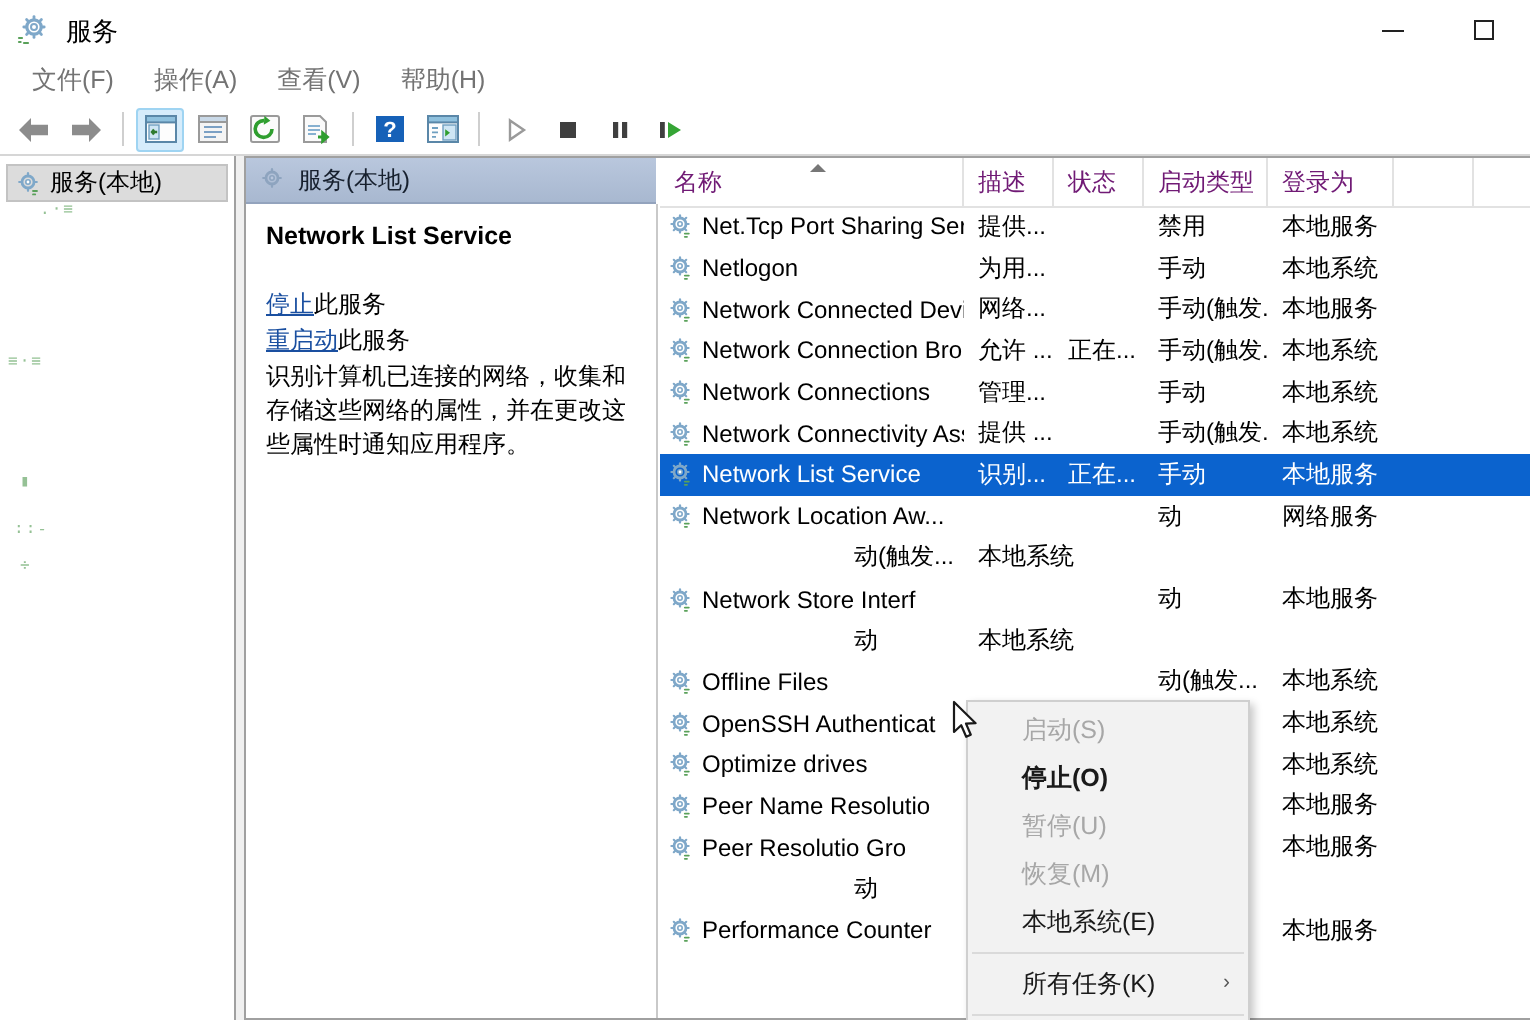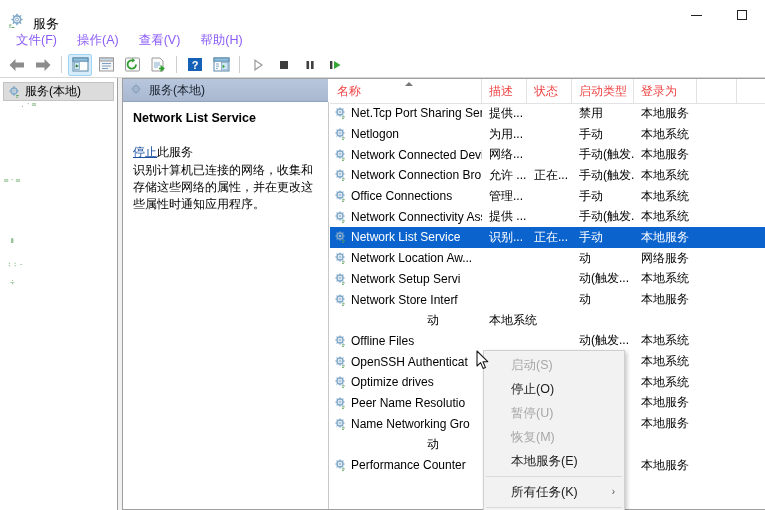--- a/index.html
+++ b/index.html
@@ -14,21 +14,21 @@
     position: relative;
     width: 765px; height: 510px;
     background: #f0f0f0;
     overflow: hidden;
   }
 
   
   .titlebar {
     position: absolute; left: 0; top: 0; width: 765px; height: 30px;
     background: #ffffff;
-    display: flex; align-items: flex-end;
+    display: flex; align-items: center;
   }
   .title-icon {
     width: 18px; height: 18px; margin-left: 8px; margin-right: 7px;
     position: relative; flex: none;
   }
   .title-text {
     font-size: 13px; color: #000000; line-height: 1;
     white-space: nowrap;
   }
   .winbtns {
@@ -47,21 +47,21 @@
   }
 
   
   .menubar {
     position: absolute; left: 0; top: 30px; width: 765px; height: 22px;
     background: #ffffff;
     display: flex; align-items: center;
     padding-left: 6px; box-sizing: border-box;
   }
   .menuitem {
-    font-size: 12.5px; color: #8b5cf6;
+    font-size: 12.5px; color: #737373;
     padding: 2px 10px 3px 10px;
     white-space: nowrap; cursor: default;
   }
 
   
   .toolbar {
     position: absolute; left: 0; top: 52px; width: 765px; height: 26px;
     background: #ffffff;
     border-bottom: 1px solid #d6d6d6;
     display: flex; align-items: center;
@@ -172,21 +172,21 @@
     background: #ffffff; overflow: hidden;
   }
   .lv-header {
     position: absolute; left: 0; top: 0; right: 0; height: 24px;
     background: #ffffff;
     border-bottom: 1px solid #e2e2e2;
     display: flex;
   }
   .lv-th {
     position: relative;
-    font-size: 12px; color: #ef4444;
+    font-size: 12px; color: #701a75;
     display: flex; align-items: center;
     padding-left: 7px;
     box-sizing: border-box;
     border-right: 1px solid #e2e2e2;
     height: 24px;
     white-space: nowrap;
   }
   .sort-asc {
     position: absolute; left: 75px; top: 3px;
     width: 0; height: 0;
@@ -222,21 +222,21 @@
     box-sizing: border-box;
     z-index: 40;
   }
   .ctxitem {
     position: relative;
     height: 24px; display: flex; align-items: center;
     padding-left: 27px; padding-right: 10px;
     font-size: 12.5px; color: #1a1a1a;
     white-space: nowrap; cursor: default;
   }
-  .ctxitem.bold { font-weight: normal; }
+  .ctxitem.bold { font-weight: bold; }
   .ctxitem.disabled { color: #a7a7a7; }
   .ctxsep {
     height: 1px; background: #dadada; margin: 3px 2px 3px 2px;
   }
   .ctx-arrow {
     position: absolute; right: 9px; top: 8px;
     font-size: 10px; color: #555; line-height: 8px;
   }
 
   
@@ -439,20 +439,23 @@
         </svg>
         <span class="lbl">服务(本地)</span>
       </div>
 
       <div class="pane-detail">
         <div class="svc-title">Network List Service</div>
 
         <div class="svc-link-row">
           <span class="svc-link">停止</span><span>此服务</span>
         </div>
+        <div class="svc-link-row">
+          <span class="svc-link">重启动</span><span>此服务</span>
+        </div>
 
         <div class="desc-body">识别计算机已连接的网络，收集和存储这些网络的属性，并在更改这些属性时通知应用程序。</div>
       </div>
 
       <div class="listview">
         <div class="lv-header">
           <div class="lv-th" style="width:152px">
             <span>名称</span>
             <span class="sort-asc"></span>
           </div>
@@ -624,21 +627,21 @@
                     <line x1="3.9" y1="2.9" x2="4.6" y2="3.6"></line>
                     <line x1="9.4" y1="8.4" x2="10.1" y2="9.1"></line>
                     <line x1="10.1" y1="2.9" x2="9.4" y2="3.6"></line>
                     <line x1="4.6" y1="8.4" x2="3.9" y2="9.1"></line>
                   </g>
                   <g stroke="#5aa15a" stroke-width=".9" stroke-linecap="round">
                     <line x1="9.4" y1="10.8" x2="11.4" y2="10.8"></line>
                     <line x1="9.4" y1="12.4" x2="10.5" y2="12.4"></line>
                   </g>
                 </svg>
-                <span>Office Connections</span>
+                <span>Network Connections</span>
               </div>
               <div class="lv-cell" style="width:45px">
                 <span>管理...</span>
               </div>
               <div class="lv-cell" style="width:45px">
                 <span></span>
               </div>
               <div class="lv-cell" style="width:62px">
                 <span>手动</span>
               </div>
@@ -745,41 +748,20 @@
                 <span></span>
               </div>
               <div class="lv-cell" style="width:62px">
                 <span>动</span>
               </div>
               <div class="lv-cell" style="width:63px">
                 <span>网络服务</span>
               </div>
             </div>
             <div class="lv-row">
-              <div class="lv-cell name" style="width:152px">
-                <svg class="svc-ico" width="14" height="14" viewBox="0 0 14 14">
-                  <circle cx="7" cy="6" r="3" fill="none" stroke="#7fa8c9" stroke-width="1.4"></circle>
-                  <circle cx="7" cy="6" r="1.1" fill="#ffffff" stroke="#7fa8c9" stroke-width=".8"></circle>
-                  <g stroke="#7fa8c9" stroke-width="1.1" stroke-linecap="round">
-                    <line x1="7" y1="1.7" x2="7" y2="2.6"></line>
-                    <line x1="7" y1="9.4" x2="7" y2="10.3"></line>
-                    <line x1="2.7" y1="6" x2="3.6" y2="6"></line>
-                    <line x1="10.4" y1="6" x2="11.3" y2="6"></line>
-                    <line x1="3.9" y1="2.9" x2="4.6" y2="3.6"></line>
-                    <line x1="9.4" y1="8.4" x2="10.1" y2="9.1"></line>
-                    <line x1="10.1" y1="2.9" x2="9.4" y2="3.6"></line>
-                    <line x1="4.6" y1="8.4" x2="3.9" y2="9.1"></line>
-                  </g>
-                  <g stroke="#5aa15a" stroke-width=".9" stroke-linecap="round">
-                    <line x1="9.4" y1="10.8" x2="11.4" y2="10.8"></line>
-                    <line x1="9.4" y1="12.4" x2="10.5" y2="12.4"></line>
-                  </g>
-                </svg>
-                <span>Network Setup Servi</span>
-              </div>
               <div class="lv-cell" style="width:45px">
                 <span></span>
               </div>
               <div class="lv-cell" style="width:45px">
                 <span></span>
               </div>
               <div class="lv-cell" style="width:62px">
                 <span>动(触发...</span>
               </div>
               <div class="lv-cell" style="width:63px">
@@ -988,21 +970,21 @@
                     <line x1="3.9" y1="2.9" x2="4.6" y2="3.6"></line>
                     <line x1="9.4" y1="8.4" x2="10.1" y2="9.1"></line>
                     <line x1="10.1" y1="2.9" x2="9.4" y2="3.6"></line>
                     <line x1="4.6" y1="8.4" x2="3.9" y2="9.1"></line>
                   </g>
                   <g stroke="#5aa15a" stroke-width=".9" stroke-linecap="round">
                     <line x1="9.4" y1="10.8" x2="11.4" y2="10.8"></line>
                     <line x1="9.4" y1="12.4" x2="10.5" y2="12.4"></line>
                   </g>
                 </svg>
-                <span>Name Networking Gro</span>
+                <span>Peer Resolutio Gro</span>
               </div>
               <div class="lv-cell" style="width:45px">
                 <span></span>
               </div>
               <div class="lv-cell" style="width:45px">
                 <span></span>
               </div>
               <div class="lv-cell" style="width:62px">
                 <span>动</span>
               </div>
@@ -1071,21 +1053,21 @@
         <div class="ctxitem bold">
           <span>停止(O)</span>
         </div>
         <div class="ctxitem disabled">
           <span>暂停(U)</span>
         </div>
         <div class="ctxitem disabled">
           <span>恢复(M)</span>
         </div>
         <div class="ctxitem">
-          <span>本地服务(E)</span>
+          <span>本地系统(E)</span>
         </div>
         <div class="ctxsep"></div>
         <div class="ctxitem">
           <span>所有任务(K)</span>
           <span class="ctx-arrow">›</span>
         </div>
         <div class="ctxsep"></div>
       </div>
 
     <div class="cursor">

